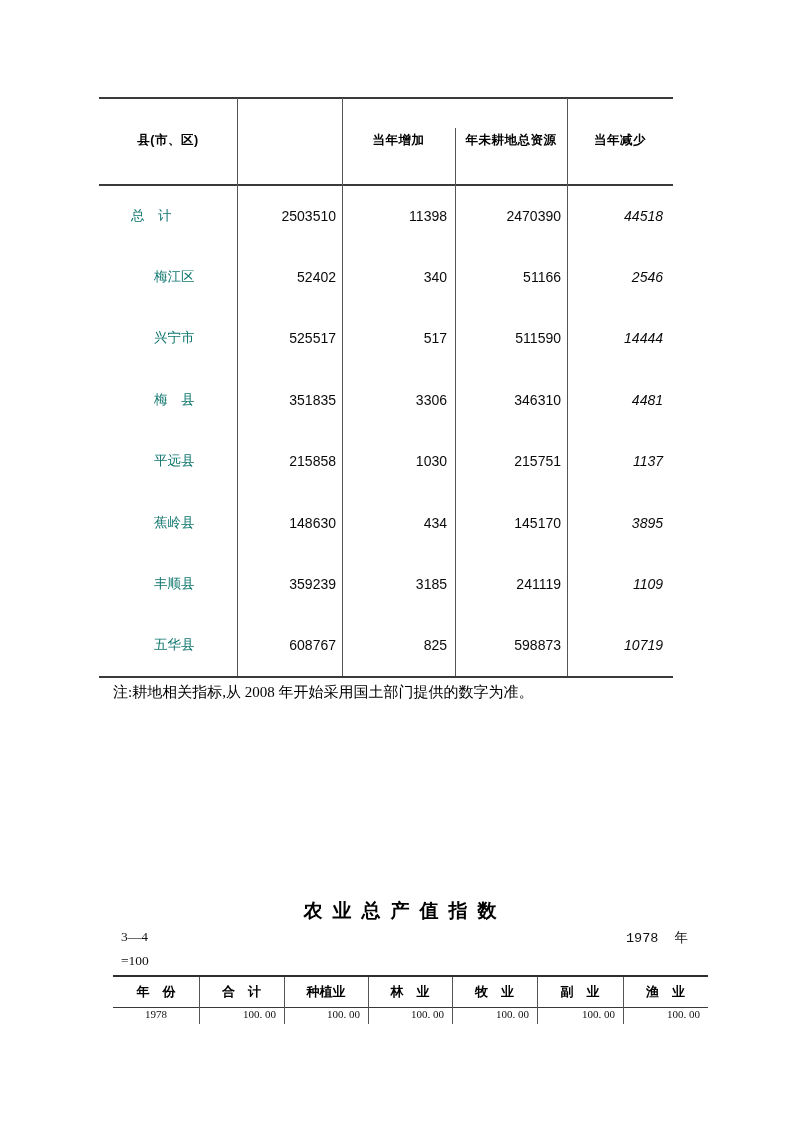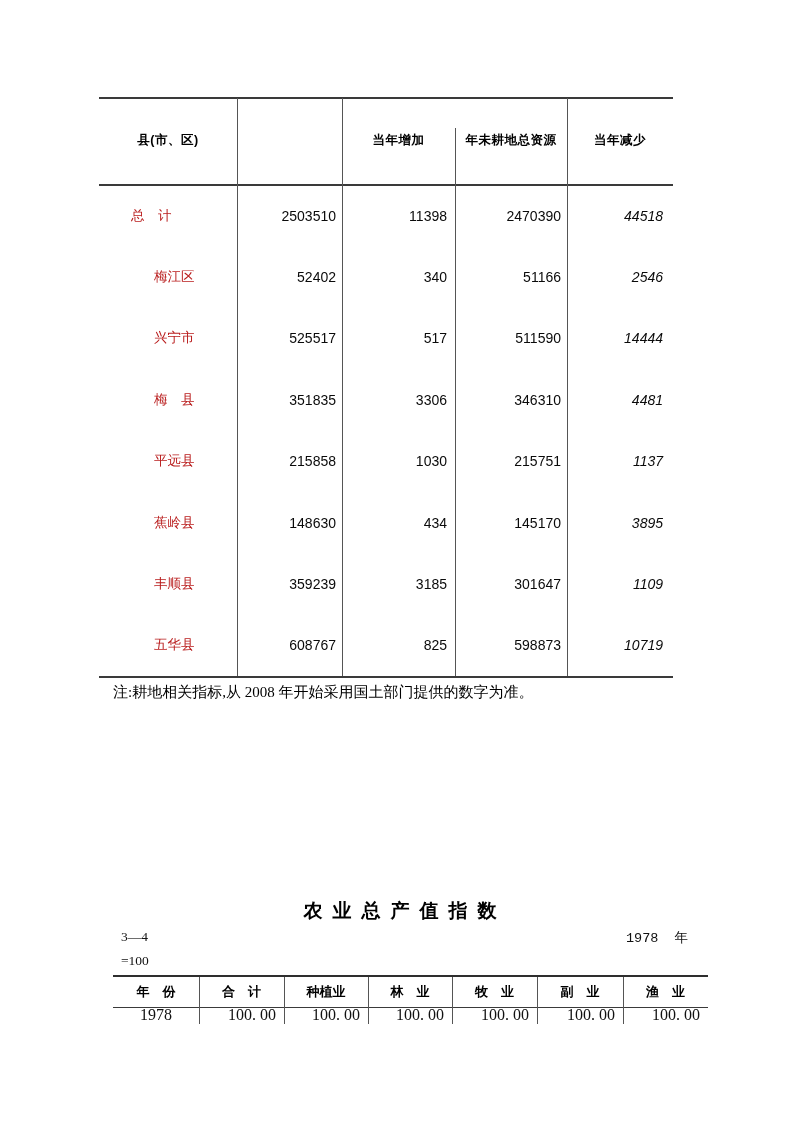--- a/index.html
+++ b/index.html
@@ -34,21 +34,21 @@
   .t1-h.h4 { left:468px; width:106px; }
 
   #t1-body {
     position:absolute; top:88px; left:0; width:574px; height:491px;
     display:flex; flex-direction:column;
   }
   .t1-row { flex:1; display:flex; align-items:center; }
   .t1-c { box-sizing:border-box; }
   .t1-c0 {
     width:138px; padding-left:55px;
-    font-size:13.5px; font-family:"Liberation Serif", serif; color:#b91c1c;
+    font-size:13.5px; font-family:"Liberation Serif", serif; color:#0f766e;
   }
   .t1-row.total .t1-c0 { padding-left:32px; }
   .t1-c1, .t1-c2, .t1-c3, .t1-c4 {
     font-size:14px; color:#0a0a0a; text-align:right;
     font-family:"Liberation Sans", sans-serif;
   }
   .t1-c1 { width:105px; padding-right:6px; }
   .t1-c2 { width:113px; padding-right:8px; }
   .t1-c3 { width:112px; padding-right:6px; }
   .t1-c4 { width:106px; padding-right:10px;font-style:italic; }
@@ -89,22 +89,22 @@
   .t2-h.h0 { left:0;     width:86px; }
   .t2-h.h1 { left:86px;  width:85px; }
   .t2-h.h2 { left:171px; width:84px; }
   .t2-h.h3 { left:255px; width:84px; }
   .t2-h.h4 { left:339px; width:85px; }
   .t2-h.h5 { left:424px; width:86px; }
   .t2-h.h6 { left:510px; width:85px; }
 
   #t2-row {
     position:absolute; top:33px; left:0; width:595px; height:16px;
-    display:flex; align-items:flex-end;
-    font-size:16px; color:#111; font-family:"Liberation Serif", serif;
+    display:flex; align-items:flex-start;
+    font-size:11px; color:#111; font-family:"Liberation Serif", serif;
   }
   .t2-c { box-sizing:border-box; text-align:right; padding-right:8px; }
   .t2-c.c0 { width:86px; text-align:center; padding-right:0; }
   .t2-c.c1 { width:85px; } .t2-c.c2 { width:84px; } .t2-c.c3 { width:84px; }
   .t2-c.c4 { width:85px; } .t2-c.c5 { width:86px; } .t2-c.c6 { width:85px; }
 </style>
 </head>
 <body>
 
 <div>
@@ -163,21 +163,21 @@
           <div class="t1-c t1-c0">蕉岭县</div>
           <div class="t1-c t1-c1">148630</div>
           <div class="t1-c t1-c2">434</div>
           <div class="t1-c t1-c3">145170</div>
           <div class="t1-c t1-c4">3895</div>
         </div>
         <div class="t1-row">
           <div class="t1-c t1-c0">丰顺县</div>
           <div class="t1-c t1-c1">359239</div>
           <div class="t1-c t1-c2">3185</div>
-          <div class="t1-c t1-c3">301647</div>
+          <div class="t1-c t1-c3">241119</div>
           <div class="t1-c t1-c4">1109</div>
         </div>
         <div class="t1-row">
           <div class="t1-c t1-c0">五华县</div>
           <div class="t1-c t1-c1">608767</div>
           <div class="t1-c t1-c2">825</div>
           <div class="t1-c t1-c3">598873</div>
           <div class="t1-c t1-c4">10719</div>
         </div>
       </div>

